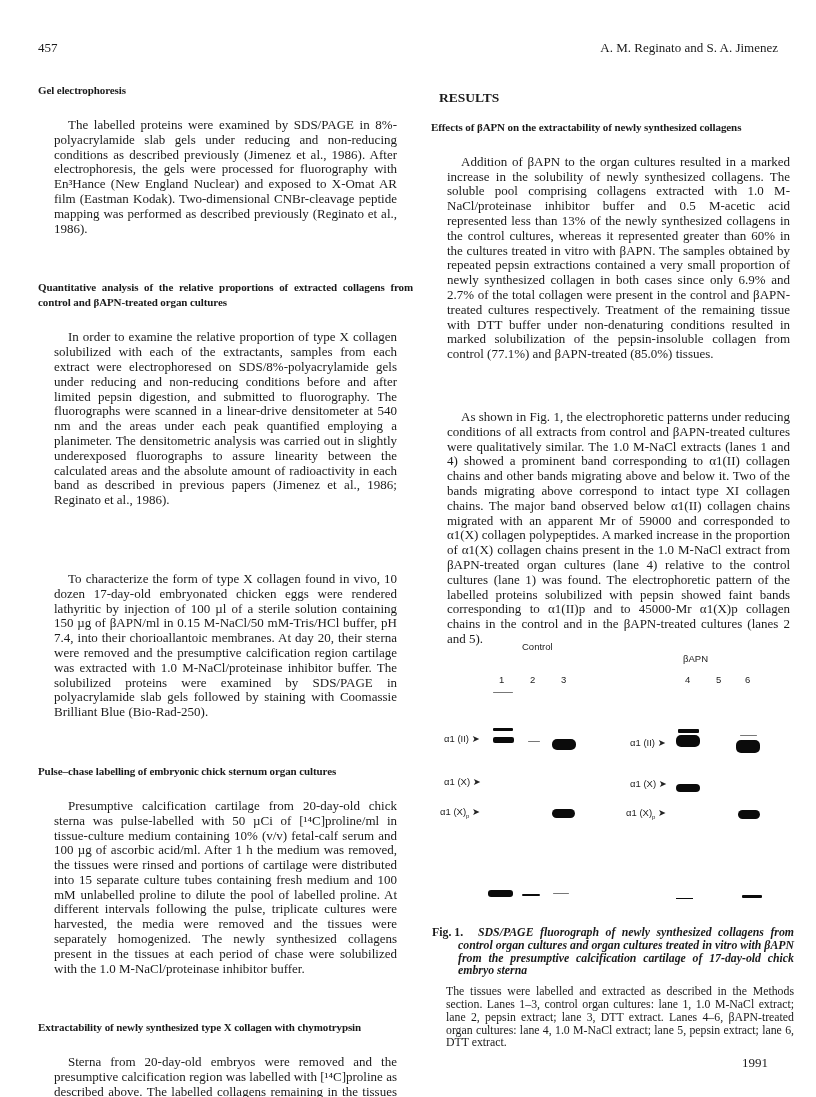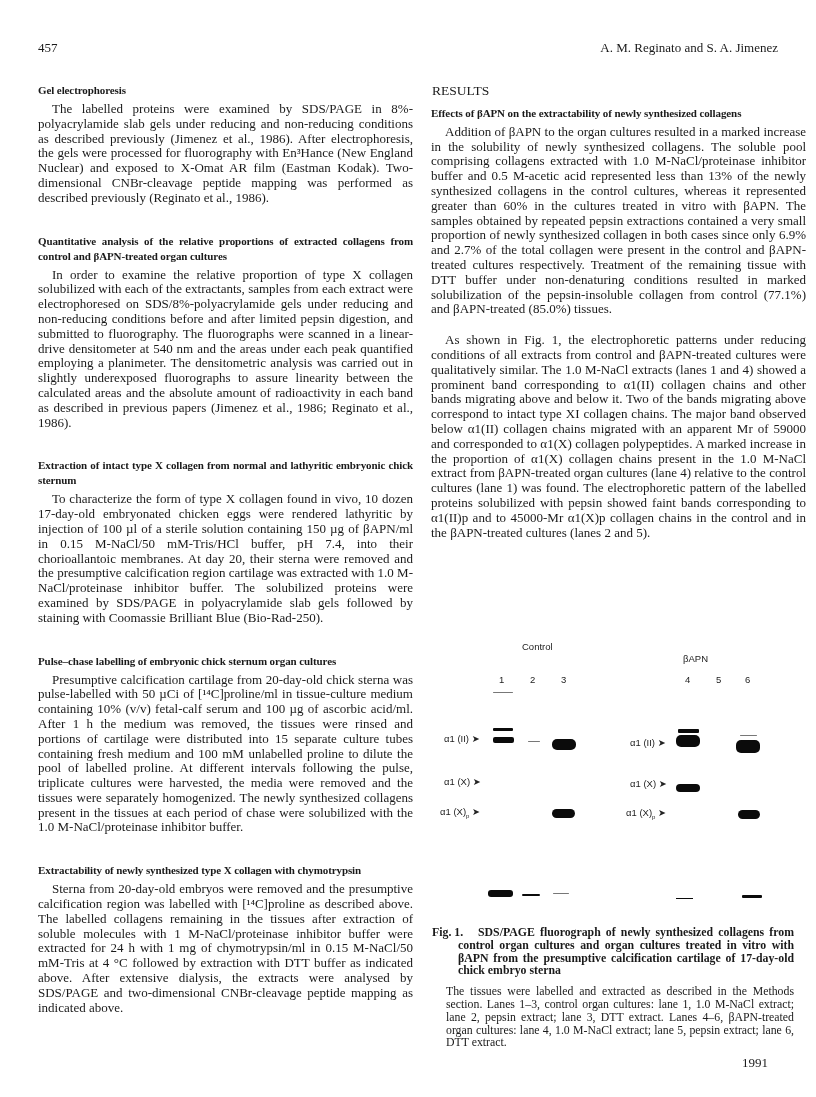--- a/index.html
+++ b/index.html
@@ -1,52 +1,51 @@
 <!DOCTYPE html>
 <html><head>
 <meta charset="utf-8">
 <style>
   html,body{margin:0;padding:0;background:#fff;}
   body{width:816px;height:1097px;position:relative;overflow:hidden;color:#1a1a1a;
        font-family:"Liberation Serif","DejaVu Serif",serif;}
   .abs{position:absolute;}
   .hdr{font-size:13px;}
   .col{position:absolute;width:375px;font-size:13px;line-height:14.8px;text-align:justify;}
-  .col p{margin:0;text-indent:14px;}
+  .col p{margin:16px;text-indent:14px;}
   h2.sec{margin:0;font-size:11px;font-weight:bold;line-height:15px;letter-spacing:-0.1px;}
-  h1.results{margin:1px;font-size:13.5px;font-weight:normal;}
+  h1.results{margin:8px;font-size:13.5px;font-weight:bold;}
   .gap1{height:28px;}
   .gap2{height:4px;}
   
   .fig{position:absolute;left:430px;top:640px;width:380px;height:280px;}
   .glbl{position:absolute;font-family:"Liberation Sans","DejaVu Sans",sans-serif;font-size:9.5px;color:#222;}
   .band{position:absolute;background:#0b0b0b;border-radius:5px;}
   .faint{background:#777;border-radius:1px;}
   .caption{position:absolute;left:432px;top:926px;width:362px;font-size:11.8px;line-height:12.8px;}
   .caption .ct{font-weight:bold;text-align:justify;}
   .caption .ct .num{float:left;width:46px;}
-  .caption .ct .body{margin-left:26px;}
+  .caption .ct .body{margin-left:26px;font-style:italic;}
   .caption .cb{margin-top:8px;margin-left:14px;text-align:justify;}
 </style>
 </head>
 <body>
 
 <div class="abs hdr" style="left:38px;top:40px;">457</div>
 <div class="abs hdr" style="right:38px;top:40px;">A. M. Reginato and S. A. Jimenez</div>
 
 <div class="col" style="left:38px;top:83px;">
   <h2 class="sec">Gel electrophoresis</h2>
   <div class="gap2"></div>
   <p>The labelled proteins were examined by SDS/PAGE in 8%-polyacrylamide slab gels under reducing and non-reducing conditions as described previously (Jimenez et al., 1986). After electrophoresis, the gels were processed for fluorography with En³Hance (New England Nuclear) and exposed to X-Omat AR film (Eastman Kodak). Two-dimensional CNBr-cleavage peptide mapping was performed as described previously (Reginato et al., 1986).</p>
   <div class="gap1"></div>
   <h2 class="sec">Quantitative analysis of the relative proportions of extracted collagens from control and βAPN-treated organ cultures</h2>
   <div class="gap2"></div>
   <p>In order to examine the relative proportion of type X collagen solubilized with each of the extractants, samples from each extract were electrophoresed on SDS/8%-polyacrylamide gels under reducing and non-reducing conditions before and after limited pepsin digestion, and submitted to fluorography. The fluorographs were scanned in a linear-drive densitometer at 540 nm and the areas under each peak quantified employing a planimeter. The densitometric analysis was carried out in slightly underexposed fluorographs to assure linearity between the calculated areas and the absolute amount of radioactivity in each band as described in previous papers (Jimenez et al., 1986; Reginato et al., 1986).</p>
   <div class="gap1"></div>
-  <h2 class="sec">Extraction of intact type X collagen from normal and lathyritic embryonic chick sternum</h2>
   <div class="gap2"></div>
   <p>To characterize the form of type X collagen found in vivo, 10 dozen 17-day-old embryonated chicken eggs were rendered lathyritic by injection of 100 µl of a sterile solution containing 150 µg of βAPN/ml in 0.15 M-NaCl/50 mM-Tris/HCl buffer, pH 7.4, into their chorioallantoic membranes. At day 20, their sterna were removed and the presumptive calcification region cartilage was extracted with 1.0 M-NaCl/proteinase inhibitor buffer. The solubilized proteins were examined by SDS/PAGE in polyacrylamide slab gels followed by staining with Coomassie Brilliant Blue (Bio-Rad-250).</p>
   <div class="gap1"></div>
   <h2 class="sec">Pulse–chase labelling of embryonic chick sternum organ cultures</h2>
   <div class="gap2"></div>
   <p>Presumptive calcification cartilage from 20-day-old chick sterna was pulse-labelled with 50 µCi of [¹⁴C]proline/ml in tissue-culture medium containing 10% (v/v) fetal-calf serum and 100 µg of ascorbic acid/ml. After 1 h the medium was removed, the tissues were rinsed and portions of cartilage were distributed into 15 separate culture tubes containing fresh medium and 100 mM unlabelled proline to dilute the pool of labelled proline. At different intervals following the pulse, triplicate cultures were harvested, the media were removed and the tissues were separately homogenized. The newly synthesized collagens present in the tissues at each period of chase were solubilized with the 1.0 M-NaCl/proteinase inhibitor buffer.</p>
   <div class="gap1"></div>
   <h2 class="sec">Extractability of newly synthesized type X collagen with chymotrypsin</h2>
   <div class="gap2"></div>
   <p>Sterna from 20-day-old embryos were removed and the presumptive calcification region was labelled with [¹⁴C]proline as described above. The labelled collagens remaining in the tissues after extraction of soluble molecules with 1 M-NaCl/proteinase inhibitor buffer were extracted for 24 h with 1 mg of chymotrypsin/ml in 0.15 M-NaCl/50 mM-Tris at 4 °C followed by extraction with DTT buffer as indicated above. After extensive dialysis, the extracts were analysed by SDS/PAGE and two-dimensional CNBr-cleavage peptide mapping as indicated above.</p>

